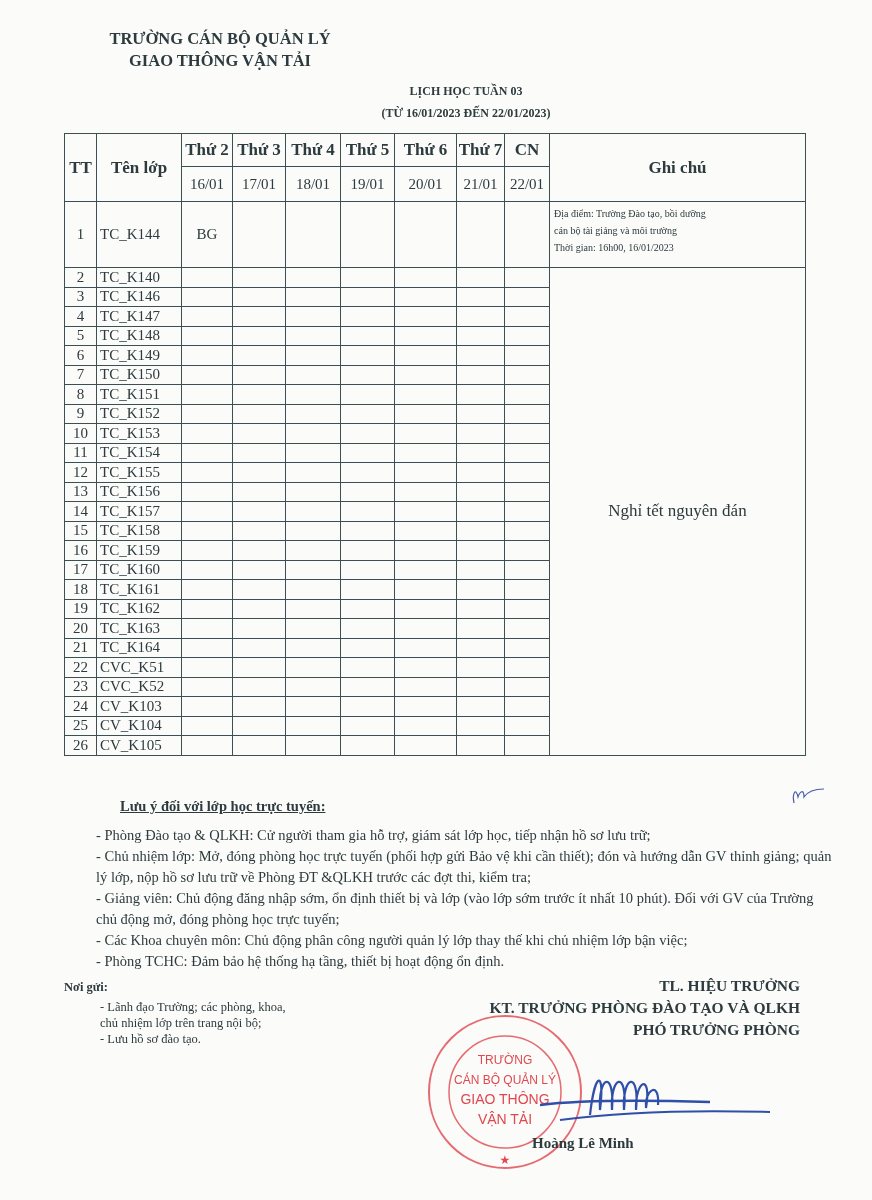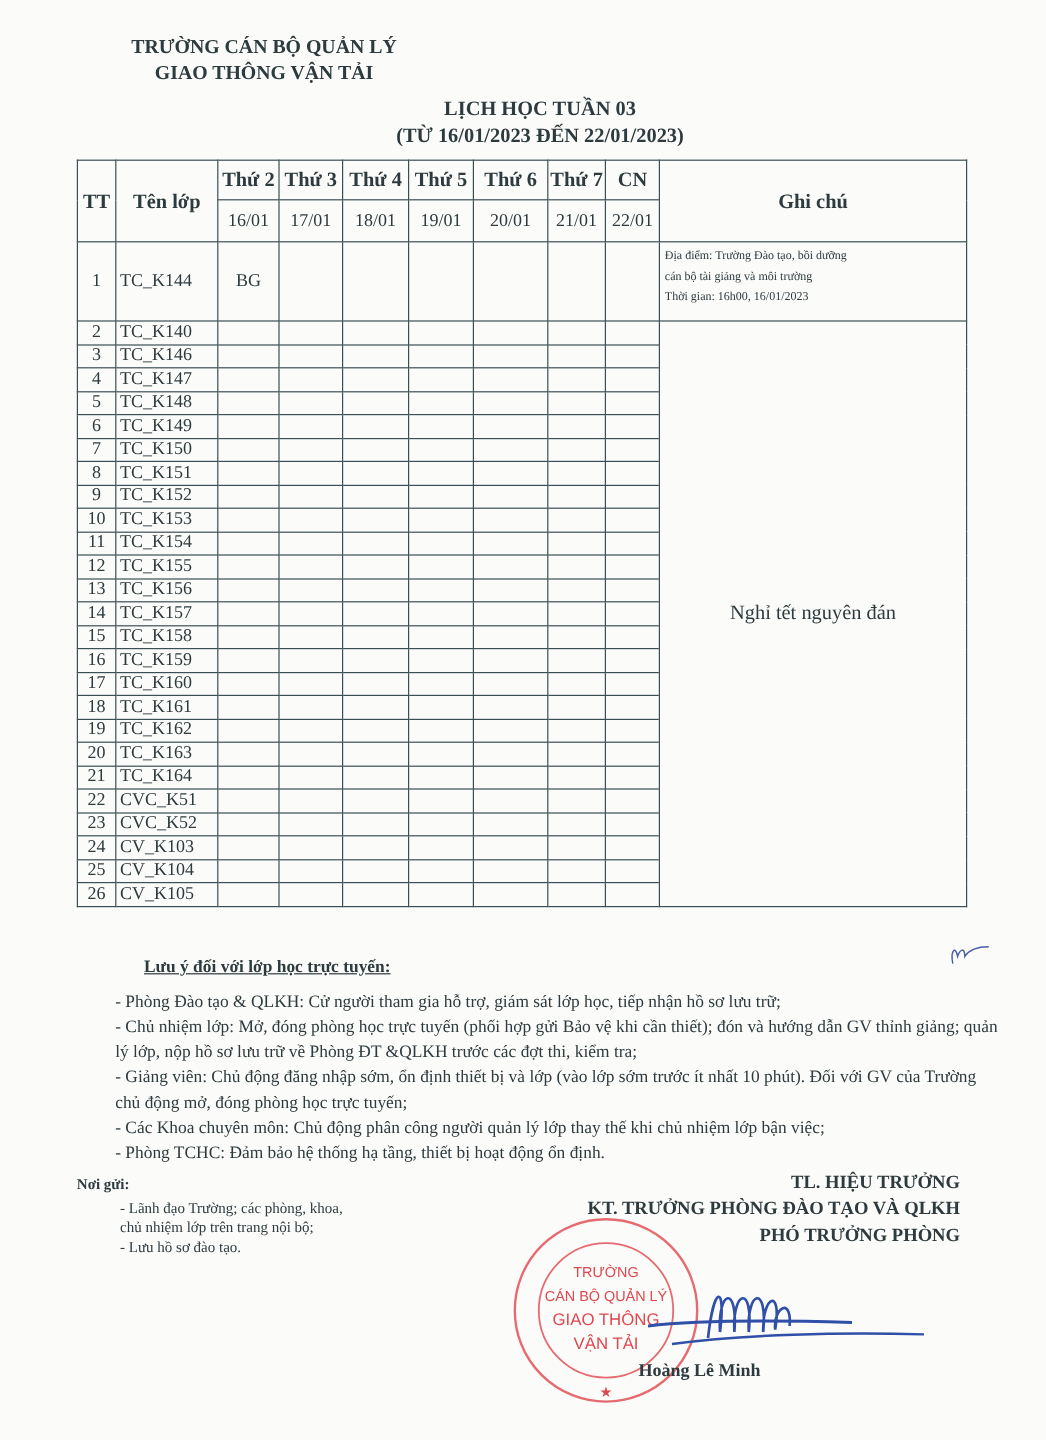--- a/index.html
+++ b/index.html
@@ -2,22 +2,22 @@
 <html><head>
 <meta charset="utf-8">
 <style>
   html, body { margin: 0; padding: 0; }
   body {
     width: 872px; height: 1200px; background: #fbfbf9; position: relative; overflow: hidden;
     font-family: "Liberation Serif", "DejaVu Serif", serif; color: #2d3a3e;
   }
   .org { position: absolute; left: 60px; top: 28px; width: 320px; text-align: center;
     font-weight: bold; font-size: 16.5px; line-height: 22px; }
-  .title { position: absolute; left: 200px; top: 80px; width: 500px; text-align: center;
-    font-weight: bold; font-size: 17px; line-height: 22px; }
+  .title { position: absolute; left: 216px; top: 80px; width: 500px; text-align: center;
+    font-weight: bold; font-size: 12px; line-height: 22px; }
   table.sched { position: absolute; left: 64px; top: 133px; border-collapse: collapse;
     font-size: 15px; }
   table.sched td, table.sched th { border: 1.4px solid #3c4f55; padding: 0; }
   table.sched th { font-weight: bold; font-size: 17px; }
   .h1 { height: 33px; }
   .h2 { height: 35px; }
   .r1 { height: 66px; }
   .rr { height: 19.5px; }
   td.tt { text-align: center; width: 30px; }
   td.cls { text-align: left; padding-left: 3px !important; width: 81px; }

